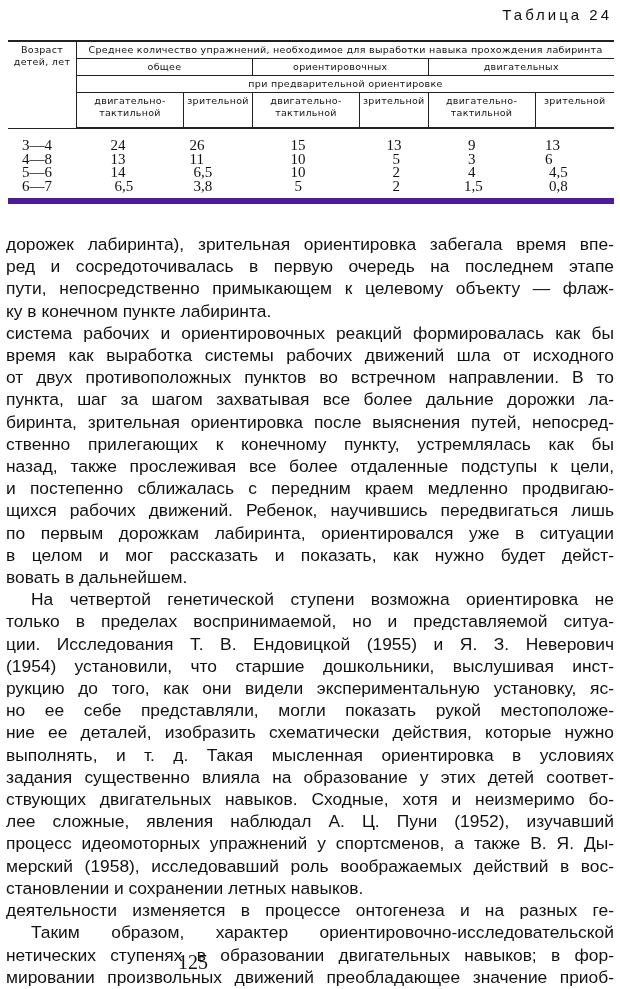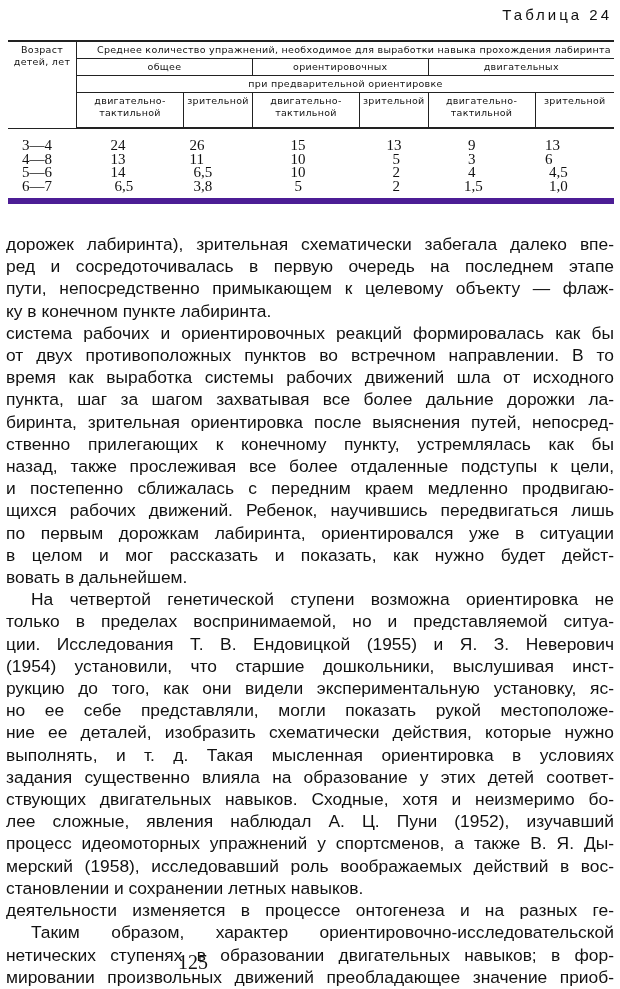--- a/index.html
+++ b/index.html
@@ -7,21 +7,21 @@
          font-family:"Liberation Serif", serif; }
   .caption { position:absolute; right:8px; top:6px; font-family:"Liberation Sans", sans-serif;
              font-size:15px; letter-spacing:3px; color:#111; }
   table.t { position:absolute; left:8px; top:40px; width:606px; border-collapse:collapse;
             font-family:"DejaVu Sans", sans-serif; font-size:9.5px; color:#111; }
   table.t th { font-weight:normal; border:1px solid #222; padding:2px 3px; text-align:center;
                vertical-align:top; line-height:12px; letter-spacing:0.3px; }
   table.t thead tr:first-child th { border-top:2px solid #222; }
   table.t th.age { border-left:none; width:62px; }
   table.t th.last { border-right:none; }
-  table.t th.span-left { text-align:right; }
+  table.t th.span-left { text-align:center; }
   table.t thead tr.r4 th { height:30px; border-bottom:2px solid #222; }
   table.t tbody td { font-family:"Liberation Serif", serif; font-size:15px; line-height:13.5px;
                      padding:0 0 0 0; border:none; text-align:left; }
   table.t tbody tr:first-child td { padding-top:10px; }
   table.t tbody tr:last-child td { padding-bottom:5px; border-bottom:6px solid #4c1d95; }
   .body-text { position:absolute; left:6px; top:233px; width:608px; font-family:"Liberation Sans", sans-serif;
                font-size:17.4px; line-height:22.2px; text-align:justify; color:#111; }
   .body-text p { margin:0; text-indent:0; }
   .line { display:block; text-align:justify; text-align-last:justify; white-space:nowrap; }
   .line.last { text-align-last:left; }
@@ -83,36 +83,36 @@
       <td style="padding-left:40px">4</td>
       <td style="padding-left:14px">4,5</td>
     </tr>
     <tr>
       <td style="padding-left:14px">6—7</td>
       <td style="padding-left:38px">6,5</td>
       <td style="padding-left:10px">3,8</td>
       <td style="padding-left:42px">5</td>
       <td style="padding-left:33px">2</td>
       <td style="padding-left:36px">1,5</td>
-      <td style="padding-left:14px">1,0</td>
+      <td style="padding-left:14px">0,8</td>
     </tr>
   </tbody>
 </table>
 
 <div class="body-text">
   <p>
-    <span class="line">дорожек лабиринта), зрительная схематически забегала далеко впе-</span>
+    <span class="line">дорожек лабиринта), зрительная ориентировка забегала время впе-</span>
     <span class="line">ред и сосредоточивалась в первую очередь на последнем этапе</span>
     <span class="line">пути, непосредственно примыкающем к целевому объекту — флаж-</span>
     <span class="line last">ку в конечном пункте лабиринта.</span>
   </p>
   <p>
     <span class="line">система рабочих и ориентировочных реакций формировалась как бы</span>
+    <span class="line">время как выработка системы рабочих движений шла от исходного</span>
     <span class="line">от двух противоположных пунктов во встречном направлении. В то</span>
-    <span class="line">время как выработка системы рабочих движений шла от исходного</span>
     <span class="line">пункта, шаг за шагом захватывая все более дальние дорожки ла-</span>
     <span class="line">биринта, зрительная ориентировка после выяснения путей, непосред-</span>
     <span class="line">ственно прилегающих к конечному пункту, устремлялась как бы</span>
     <span class="line">назад, также прослеживая все более отдаленные подступы к цели,</span>
     <span class="line">и постепенно сближалась с передним краем медленно продвигаю-</span>
     <span class="line">щихся рабочих движений. Ребенок, научившись передвигаться лишь</span>
     <span class="line">по первым дорожкам лабиринта, ориентировался уже в ситуации</span>
     <span class="line">в целом и мог рассказать и показать, как нужно будет дейст-</span>
     <span class="line last">вовать в дальнейшем.</span>
   </p>

